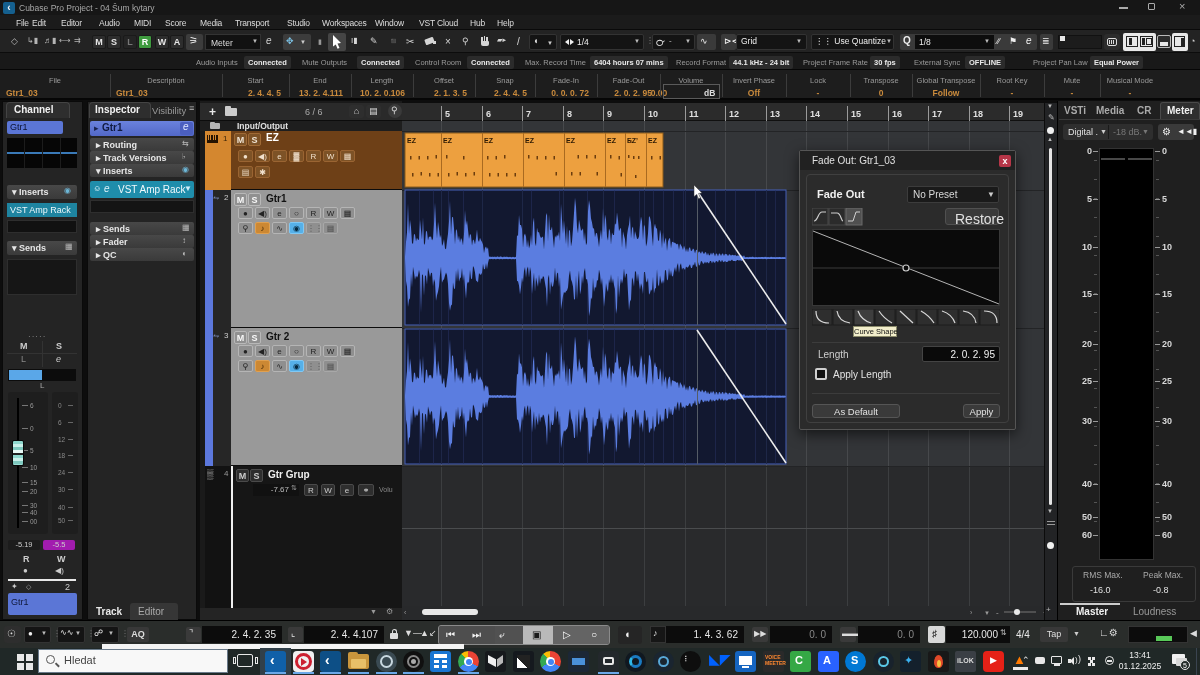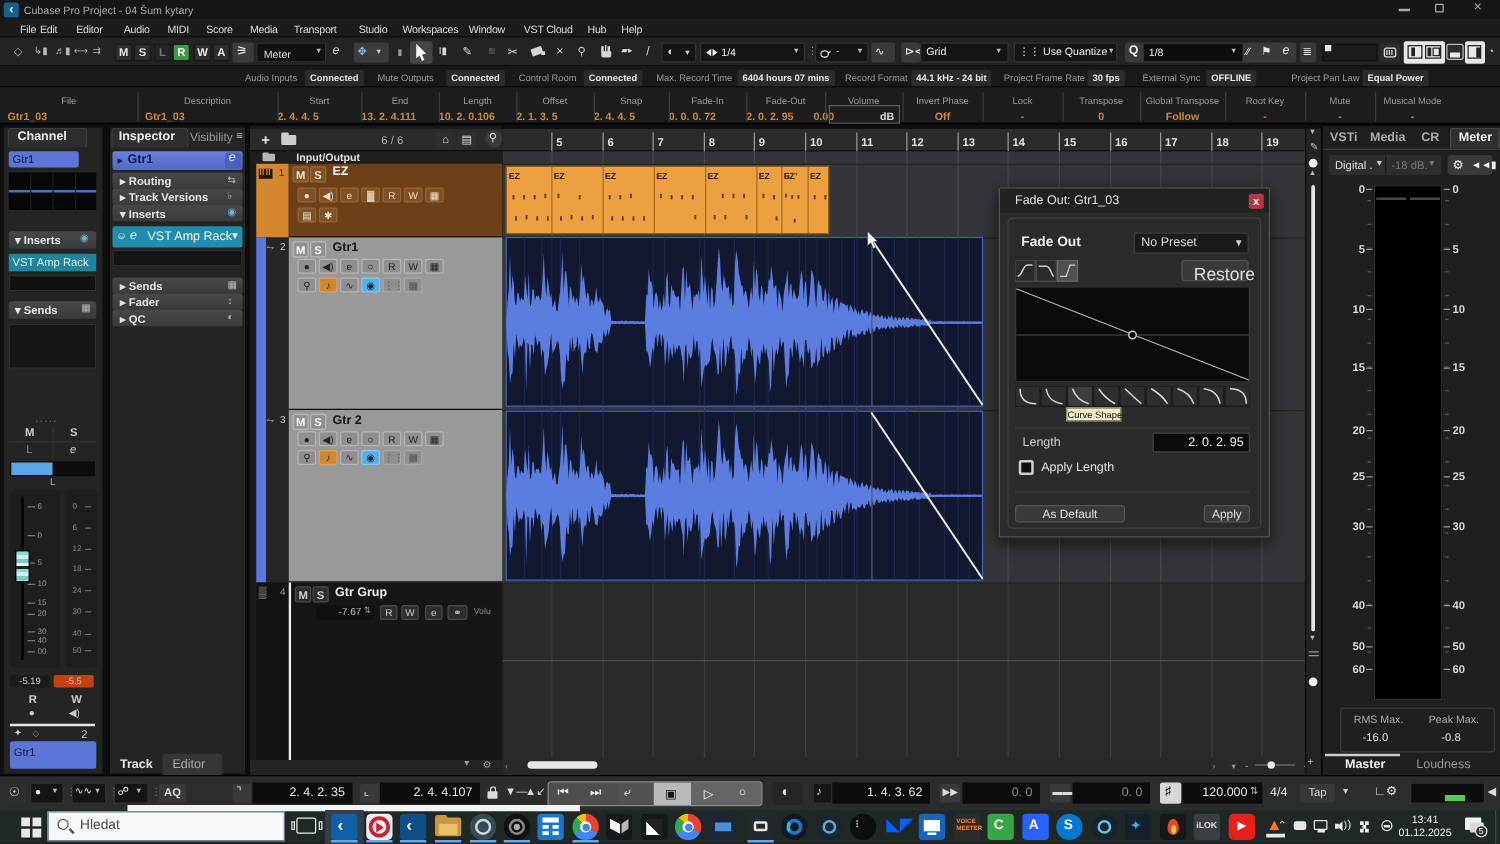--- a/index.html
+++ b/index.html
@@ -1,20 +1,20 @@
 <!DOCTYPE html>
 <html><head><meta charset="utf-8"><style>
 *{margin:0;padding:0;box-sizing:border-box}
 html,body{width:1200px;height:675px;overflow:hidden;background:#141414;
 font-family:"Liberation Sans",sans-serif;-webkit-font-smoothing:antialiased}
 .a{position:absolute}
 .tx{position:absolute;white-space:nowrap}
 .chip{position:absolute;background:#2e2e2e;border-radius:2px;color:#ddd;text-align:center}
 .hdr{position:absolute;color:#9a9a9a;font-size:9px;text-align:center}
-.val{position:absolute;color:#c98a3c;font-size:10px;font-weight:bold;text-align:left}
+.val{position:absolute;color:#c98a3c;font-size:10px;font-weight:bold;text-align:right}
 .secbar{position:absolute;background:linear-gradient(#484848,#3a3a3a);border-radius:2px;color:#e6e6e6;
 font-size:9px;font-weight:bold;line-height:14px}
 .btn{position:absolute;background:#3a3a3a;border:1px solid #555;border-radius:3px;color:#e2e2e2;text-align:center}
 .ms{position:absolute;width:13px;height:13px;font-size:9px;font-weight:bold;text-align:center;line-height:13px;border-radius:2px}
 svg{position:absolute;display:block}
 </style></head><body>
 
 <div class="a" style="left:0;top:0;width:1200px;height:15px;background:#161616"></div>
 <div class="a" style="left:3px;top:2px;width:12px;height:12px;background:#15608f;border-radius:2px;color:#fff;font-size:10px;font-weight:bold;text-align:center;line-height:11px">‹</div>
 <div class="tx" style="left:19px;top:3px;font-size:8.5px;color:#a8a8a8">Cubase Pro Project - 04 Šum kytary</div>
@@ -276,21 +276,21 @@
 <div class="tx" style="left:58px;top:469px;font-size:6.5px;color:#888">24</div>
 <div class="a" style="left:68px;top:472px;width:5px;height:1px;background:#666"></div>
 <div class="tx" style="left:58px;top:486px;font-size:6.5px;color:#888">30</div>
 <div class="a" style="left:68px;top:489px;width:5px;height:1px;background:#666"></div>
 <div class="tx" style="left:58px;top:504px;font-size:6.5px;color:#888">40</div>
 <div class="a" style="left:68px;top:507px;width:5px;height:1px;background:#666"></div>
 <div class="tx" style="left:58px;top:517px;font-size:6.5px;color:#888">50</div>
 <div class="a" style="left:68px;top:520px;width:5px;height:1px;background:#666"></div>
 <div class="a" style="left:12px;top:440px;width:12px;height:26px;background:linear-gradient(#8fd8ce 0 3px,#caf0ea 3px 6px,#7ec8be 6px 9px,#e8faf6 9px 12px,#222 12px 14px,#8fd8ce 14px 17px,#caf0ea 17px 20px,#7ec8be 20px 23px,#9adfd5 23px 26px);border:1px solid #0a0a0a;border-radius:2px"></div>
 <div class="chip" style="left:8px;top:540px;width:32px;height:10px;font-size:7.5px;line-height:10px;color:#ccc;background:#1c1c1c">-5.19</div>
-<div class="chip" style="left:43px;top:540px;width:32px;height:10px;font-size:7.5px;line-height:10px;color:#ccc;background:#c2410c">-5.5</div>
+<div class="chip" style="left:43px;top:540px;width:32px;height:10px;font-size:7.5px;line-height:10px;color:#ccc;background:#a21caf">-5.5</div>
 <div class="tx" style="left:23px;top:554px;font-size:9px;font-weight:bold;color:#ccc">R</div>
 <div class="tx" style="left:57px;top:554px;font-size:9px;font-weight:bold;color:#ccc">W</div>
 <div class="tx" style="left:23px;top:566px;font-size:8px;color:#ccc">●</div>
 <div class="tx" style="left:55px;top:566px;font-size:8px;color:#ccc">◀)</div>
 <div class="a" style="left:8px;top:579px;width:68px;height:2px;background:#e8e8e8"></div>
 <div class="tx" style="left:11px;top:582px;font-size:8px;color:#ccc">✦</div>
 <div class="tx" style="left:26px;top:583px;font-size:7px;color:#999">◇</div>
 <div class="tx" style="left:65px;top:582px;font-size:9px;color:#ccc">2</div>
 <div class="a" style="left:8px;top:593px;width:69px;height:22px;background:#5b76d6;border-radius:2px"></div>
 <div class="tx" style="left:11px;top:597px;font-size:9px;color:#101839">Gtr1</div>

